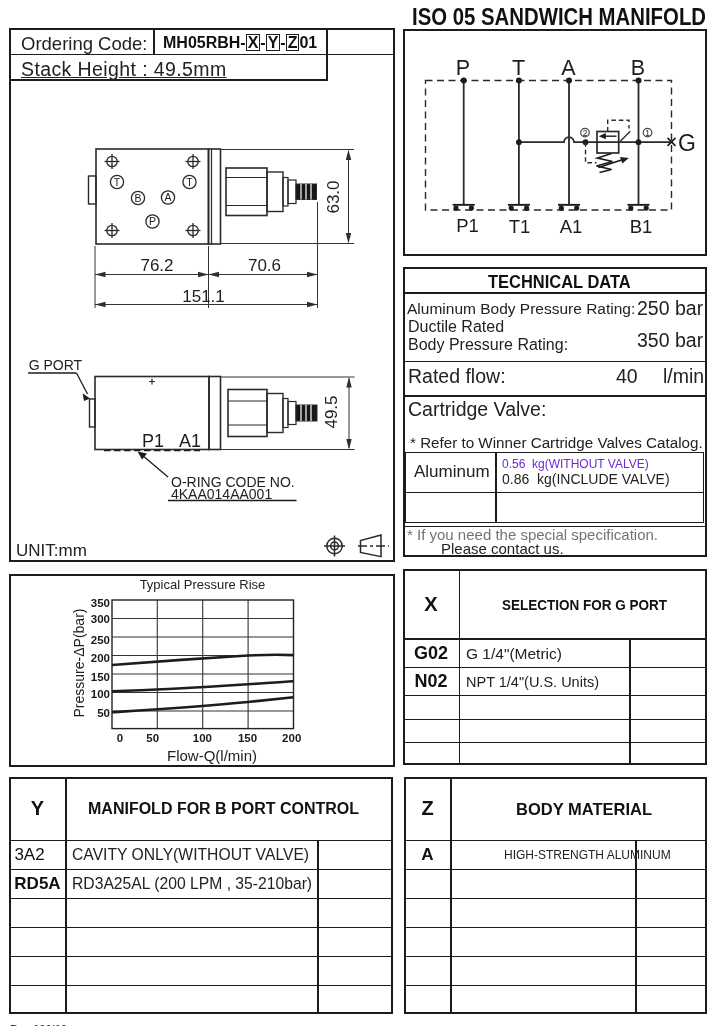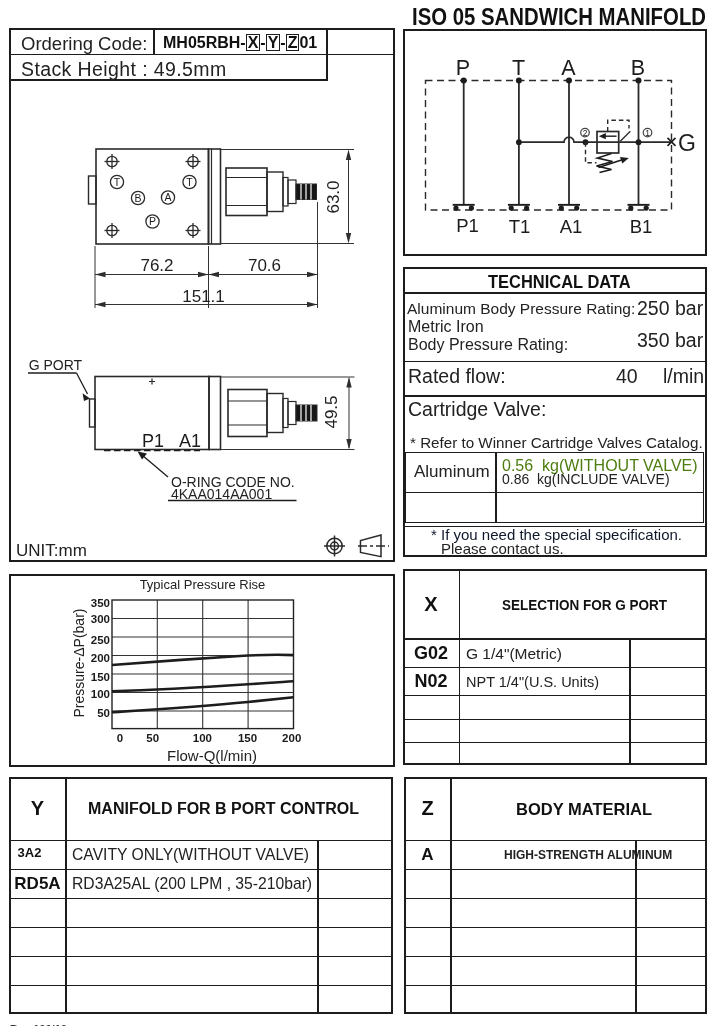--- a/index.html
+++ b/index.html
@@ -19,55 +19,55 @@
 
 <div class="t" style="left:412px;top:4px;font-size:23px;font-weight:bold;transform:scaleX(0.885);transform-origin:0 0;">ISO 05 SANDWICH MANIFOLD</div>
 
 <div class="box" style="left:9px;top:28px;width:386px;height:534px;"></div>
 <div class="ln" style="left:9px;top:53.5px;width:386px;height:1.6px;"></div>
 <div class="ln" style="left:9px;top:79px;width:319px;height:1.6px;"></div>
 <div class="ln" style="left:153px;top:28px;width:1.6px;height:27px;"></div>
 <div class="ln" style="left:326px;top:28px;width:1.6px;height:52.5px;"></div>
 <div class="t" style="left:21px;top:33px;font-size:18.5px;color:#222;">Ordering Code:</div>
 <div class="t" style="left:163px;top:34px;font-size:16px;font-weight:bold;">MH05RBH-<span class="bx">X</span>-<span class="bx">Y</span>-<span class="bx">Z</span>01</div>
-<div class="t" style="left:21px;top:58px;font-size:19.5px;letter-spacing:0.4px;color:#222;">Stack Height : 49.5mm</div>
+<div class="t" style="left:21px;top:58px;font-size:19.5px;letter-spacing:0.4px;color:#222;text-decoration:underline;">Stack Height : 49.5mm</div>
 
 <div class="t" style="left:16px;top:541px;font-size:17px;color:#222;">UNIT:mm</div>
 
 <div class="box" style="left:9px;top:574px;width:386px;height:193px;"></div>
 <div class="t ctr" style="left:111px;top:577px;width:183px;font-size:13px;color:#222;">Typical Pressure Rise</div>
 <div class="t ctr" style="left:121px;top:747px;width:182px;font-size:15px;color:#222;">Flow-Q(l/min)</div>
 <div class="t" style="left:70px;top:664px;font-size:14px;color:#222;transform:translate(-50%,-50%) rotate(-90deg);left:79px;top:663px;">Pressure-ΔP(bar)</div>
 
 <div class="box" style="left:403px;top:29px;width:304px;height:227px;"></div>
 
 <div class="box" style="left:403px;top:267px;width:304px;height:290px;"></div>
 <div class="ln" style="left:403px;top:292px;width:304px;height:1.8px;"></div>
 <div class="ln" style="left:403px;top:360.5px;width:304px;height:1.8px;"></div>
 <div class="ln" style="left:403px;top:395px;width:304px;height:1.8px;"></div>
 <div class="t" style="left:488px;top:271px;font-size:18.5px;font-weight:bold;transform:scaleX(0.89);transform-origin:0 0;">TECHNICAL DATA</div>
 <div class="t" style="left:407px;top:300px;font-size:15.5px;color:#222;">Aluminum Body Pressure Rating:</div>
 <div class="t" style="left:637px;top:297px;font-size:19.5px;color:#222;">250 bar</div>
-<div class="t" style="left:408px;top:318px;font-size:16px;color:#222;">Metric Iron</div>
+<div class="t" style="left:408px;top:318px;font-size:16px;color:#222;">Ductile Rated</div>
 <div class="t" style="left:408px;top:336px;font-size:16px;color:#222;">Body Pressure Rating:</div>
 <div class="t" style="left:637px;top:329px;font-size:19.5px;color:#222;">350 bar</div>
 <div class="t" style="left:408px;top:365px;font-size:19.5px;color:#222;">Rated flow:</div>
 <div class="t" style="left:616px;top:365px;font-size:19.5px;color:#222;">40</div>
 <div class="t" style="left:663px;top:365px;font-size:19.5px;color:#222;">l/min</div>
 <div class="t" style="left:408px;top:398px;font-size:19.5px;color:#222;">Cartridge Valve:</div>
 <div class="t" style="left:410px;top:433.5px;font-size:15.2px;color:#222;">* Refer to Winner Cartridge Valves Catalog.</div>
 
 <div class="abs" style="left:405px;top:452px;width:299px;height:71px;border:1.6px solid #1c1c1c;box-sizing:border-box;"></div>
 <div class="ln" style="left:495px;top:452px;width:1.6px;height:71px;"></div>
 <div class="ln" style="left:405px;top:491.5px;width:299px;height:1.4px;"></div>
 <div class="t" style="left:414px;top:462px;font-size:17px;color:#222;text-align:center;">Aluminum</div>
-<div class="t" style="left:502px;top:457px;font-size:16px;color:#4d7c0f;">0.56&nbsp; kg(WITHOUT VALVE)</div>
+<div class="t" style="left:502px;top:457px;font-size:12px;color:#6d28d9;">0.56&nbsp; kg(WITHOUT VALVE)</div>
 <div class="t" style="left:502px;top:471px;font-size:14px;color:#222;">0.86&nbsp; kg(INCLUDE VALVE)</div>
 <div class="ln" style="left:403px;top:525.5px;width:304px;height:1.6px;"></div>
-<div class="t" style="left:407px;top:526px;font-size:15px;color:#0f172a;margin-left:24px;">* If you need the special specification.</div>
+<div class="t" style="left:407px;top:526px;font-size:15px;color:#737373;">* If you need the special specification.</div>
 <div class="t" style="left:413px;top:539.5px;font-size:15px;color:#222;margin-left:28px;">Please contact us.</div>
 
 <div class="box" style="left:403px;top:569px;width:304px;height:196px;"></div>
 <div class="ln" style="left:458.5px;top:569px;width:1.6px;height:196px;"></div>
 <div class="ln" style="left:403px;top:638px;width:304px;height:1.6px;"></div>
 <div class="ln" style="left:629px;top:638px;width:1.6px;height:127px;"></div>
 <div class="ln" style="left:403px;top:666.5px;width:304px;height:1.4px;"></div>
 <div class="ln" style="left:403px;top:695px;width:304px;height:1.4px;"></div>
 <div class="ln" style="left:403px;top:718.5px;width:304px;height:1.4px;"></div>
 <div class="ln" style="left:403px;top:742px;width:304px;height:1.4px;"></div>
@@ -82,38 +82,38 @@
 <div class="ln" style="left:65px;top:777px;width:1.6px;height:237px;"></div>
 <div class="ln" style="left:9px;top:839.5px;width:384px;height:1.6px;"></div>
 <div class="ln" style="left:317px;top:839.5px;width:1.6px;height:174.5px;"></div>
 <div class="ln" style="left:9px;top:868.5px;width:384px;height:1.4px;"></div>
 <div class="ln" style="left:9px;top:897.5px;width:384px;height:1.4px;"></div>
 <div class="ln" style="left:9px;top:926.5px;width:384px;height:1.4px;"></div>
 <div class="ln" style="left:9px;top:955.5px;width:384px;height:1.4px;"></div>
 <div class="ln" style="left:9px;top:984.5px;width:384px;height:1.4px;"></div>
 <div class="t ctr" style="left:9px;top:797px;width:57px;font-size:20px;font-weight:bold;">Y</div>
 <div class="t" style="left:88px;top:800px;font-size:16px;font-weight:bold;">MANIFOLD FOR B PORT CONTROL</div>
-<div class="t ctr" style="left:9px;top:844.5px;width:41px;font-size:13px;font-weight:bold;">3A2</div>
+<div class="t ctr" style="left:9px;top:844.5px;width:41px;font-size:17px;font-weight:normal;">3A2</div>
 <div class="t" style="left:72px;top:845.5px;font-size:15.7px;color:#222;">CAVITY ONLY(WITHOUT VALVE)</div>
 <div class="t ctr" style="left:9px;top:873.5px;width:57px;font-size:17px;font-weight:bold;">RD5A</div>
 <div class="t" style="left:72px;top:874.5px;font-size:15.7px;color:#222;">RD3A25AL (200 LPM , 35-210bar)</div>
 
 <div class="box" style="left:404px;top:777px;width:303px;height:237px;"></div>
 <div class="ln" style="left:450px;top:777px;width:1.6px;height:237px;"></div>
 <div class="ln" style="left:404px;top:839.5px;width:303px;height:1.6px;"></div>
 <div class="ln" style="left:635px;top:839.5px;width:1.6px;height:174.5px;"></div>
 <div class="ln" style="left:404px;top:868.5px;width:303px;height:1.4px;"></div>
 <div class="ln" style="left:404px;top:897.5px;width:303px;height:1.4px;"></div>
 <div class="ln" style="left:404px;top:926.5px;width:303px;height:1.4px;"></div>
 <div class="ln" style="left:404px;top:955.5px;width:303px;height:1.4px;"></div>
 <div class="ln" style="left:404px;top:984.5px;width:303px;height:1.4px;"></div>
 <div class="t ctr" style="left:404px;top:797px;width:47px;font-size:20px;font-weight:bold;">Z</div>
 <div class="t" style="left:516px;top:800px;font-size:16.5px;font-weight:bold;">BODY MATERIAL</div>
 <div class="t ctr" style="left:404px;top:845px;width:47px;font-size:17px;font-weight:bold;">A</div>
-<div class="t" style="left:461px;top:848px;font-size:12px;font-weight:bold;color:#222;padding-left:43px;">HIGH-STRENGTH ALUMINUM</div>
+<div class="t" style="left:461px;top:848px;font-size:12px;font-weight:normal;color:#222;padding-left:43px;">HIGH-STRENGTH ALUMINUM</div>
 
 <div class="t" style="left:10px;top:1022.5px;font-size:11px;font-weight:bold;color:#333;">B   100/10</div>
 
 <svg width="712" height="1026" viewBox="0 0 712 1026">
 <g stroke="#2a2a2a" fill="none" stroke-width="1.6">
 
   <rect x="96" y="149" width="112.5" height="95"></rect>
   <rect x="88.5" y="176" width="7.5" height="28" stroke-width="1.4"></rect>
   <rect x="208.5" y="149" width="12" height="95"></rect>
   <line x1="211.5" y1="149" x2="211.5" y2="244" stroke-width="1.2"></line>

